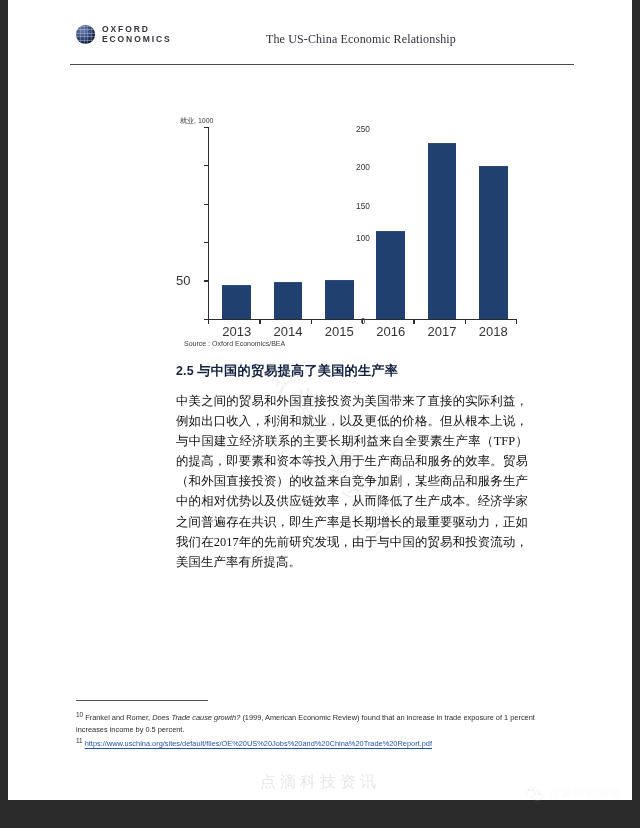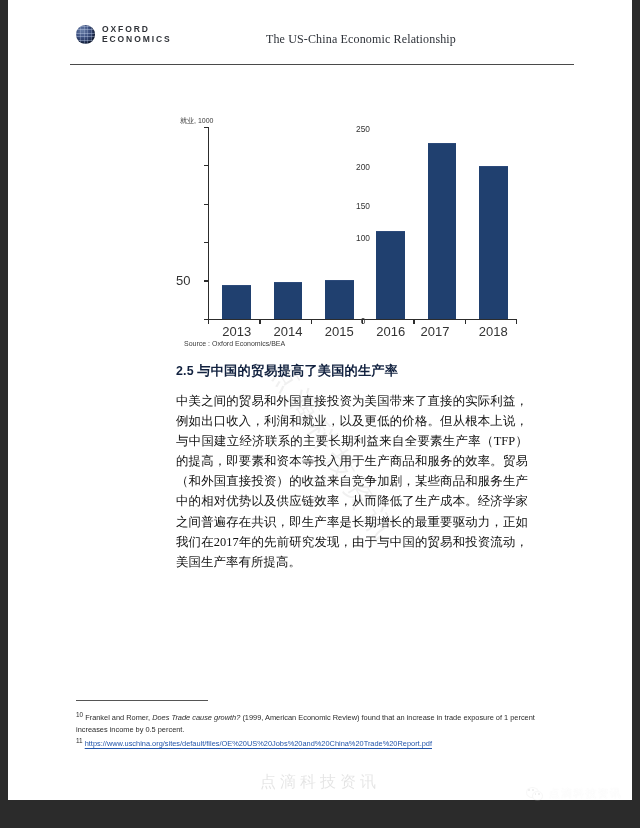--- a/index.html
+++ b/index.html
@@ -214,21 +214,21 @@
           <div class="ylab-float" style="bottom: 147.6px;">200</div>
           <div class="ylab-float" style="bottom: 109.2px;">150</div>
           <div class="ylab-float" style="bottom: 77px;">100</div>
           <div class="ylab-float" style="bottom: -6px;">0</div>
         </div>
       <div id="xlabels">
           <div class="xlab" style="left: 5.66667px;">2013</div>
           <div class="xlab" style="left: 57px;">2014</div>
           <div class="xlab" style="left: 108.333px;">2015</div>
           <div class="xlab" style="left: 159.667px;">2016</div>
-          <div class="xlab" style="left: 204px;">2017</div>
+          <div class="xlab" style="left: 211px;">2017</div>
           <div class="xlab" style="left: 262.333px;">2018</div>
         </div>
     </div>
 
     <div id="fig-source">Source : Oxford Economics/BEA</div>
   </div>
 
   <div id="body-col">
     <h2 id="sec-heading">
       <span class="num">2.5</span>

